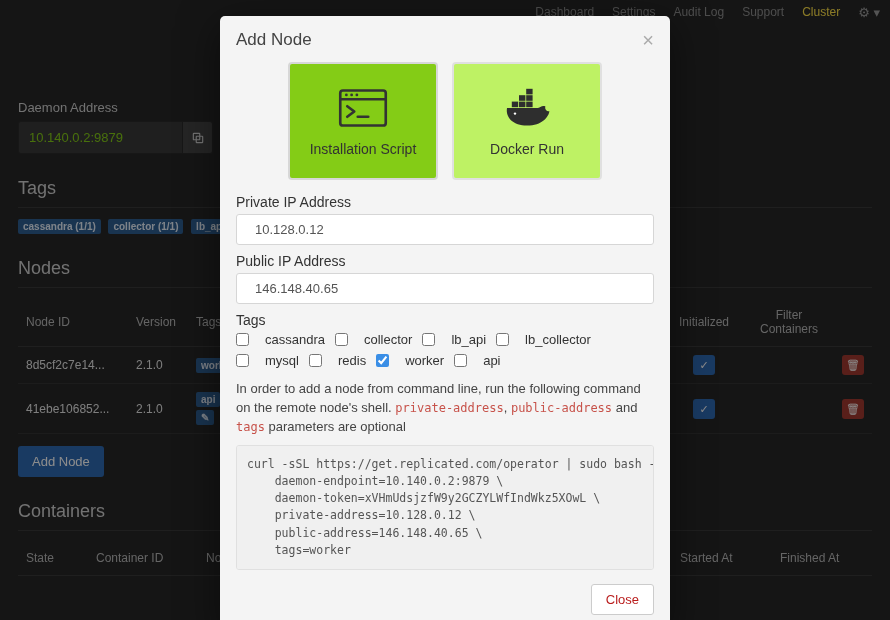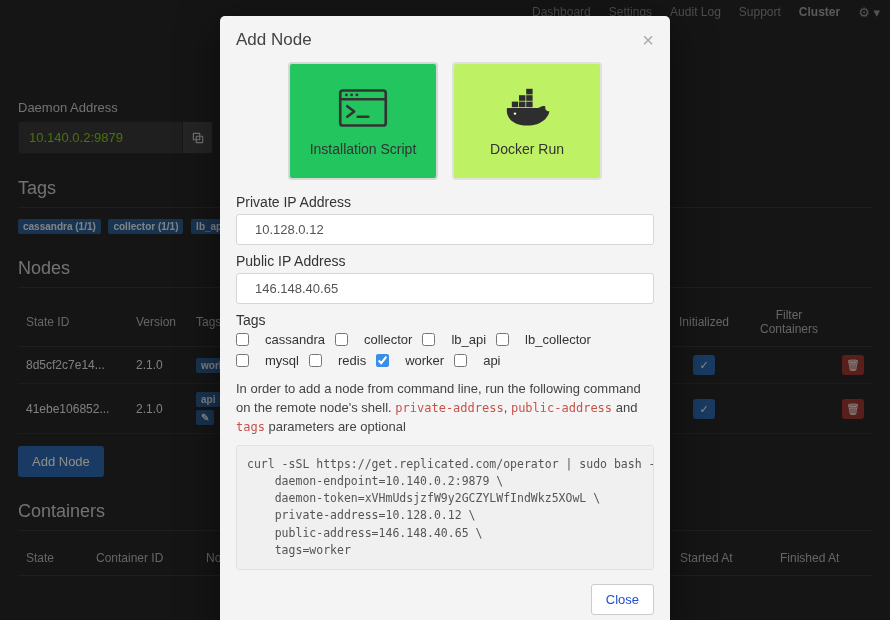--- a/index.html
+++ b/index.html
@@ -20,21 +20,21 @@
       top: 0; right: 0;
       height: 24px;
       display: flex;
       align-items: center;
       gap: 18px;
       padding: 4px 10px;
       font-size: 12px;
       color: #8d8d8d;
     }
     .topnav .nav-item { cursor: pointer; }
-    .topnav .nav-item.active { color: #a3a3a3; font-weight: 700; }
+    .topnav .nav-item.active { color: #fde047; font-weight: 400; }
     .gear { color: #9a9a9a; font-size: 13px; }
 
     
     .bg-content { padding: 14px 18px 18px 18px; }
     .bg-gap { height: 86px; }
     .section-label { font-size: 13px; font-weight: 400; color: #cfcfcf; margin-bottom: 6px; }
     .daemon-row { display: flex; align-items: stretch; }
     .daemon-input {
       background: #3a3a3a; border: 1px solid #2b2b2b; color: #84cc16;
       padding: 8px 10px; width: 165px; font-size: 13px; border-radius: 3px 0 0 3px;
@@ -76,21 +76,21 @@
       box-shadow: 0 10px 40px rgba(0,0,0,0.5);
       padding: 14px 16px 16px 16px;
     }
     .modal-header { display:flex; justify-content:space-between; align-items:center; margin-bottom:12px;}
     .modal-title { font-size: 17px; font-weight: 400; color: #444; }
     .modal-close { color: #aaa; font-size: 20px; cursor: pointer; line-height: 1;}
 
     .option-row { display: flex; gap: 14px; justify-content: center; margin-bottom: 14px; }
     .option-card {
       width: 150px; height: 118px; border: 2px solid #d7d7d7; border-radius: 4px;
-      background: #22c55e; display: flex; flex-direction: column; align-items: center; justify-content: center;
+      background: #84cc16; display: flex; flex-direction: column; align-items: center; justify-content: center;
       gap: 10px; cursor: pointer;
     }
     .option-card.active { background: #bef264; border-color: #e0e0e0; }
     .option-card .opt-label { font-size: 14px; color: #333; }
     .option-card svg { width: 56px; height: 46px; }
 
     .form-label { font-size: 14px; color: #333; margin-bottom: 4px; margin-top: 8px;}
     .text-input {
       width: 100%; border: 1px solid #d6d6d6; border-radius: 3px; background: #fff;
       padding: 7px 18px; font-size: 13px; color: #555;
@@ -103,21 +103,21 @@
     .help-text code { font-family: Menlo, Monaco, monospace; font-size: 12px; color: #c7524a; }
 
     .cmd-box {
       background: #f0f0f0; border: 1px solid #e0e0e0; border-radius: 3px;
       padding: 10px 10px; margin-top: 8px; font-family: Menlo, Monaco, monospace;
       font-size: 11.5px; color: #555; white-space: pre; line-height: 1.5; overflow-x: auto;
     }
 
     .modal-footer { display: flex; justify-content: flex-end; margin-top: 14px; }
     .btn-default {
-      background: #fff; border: 1px solid #ccc; color: #1d4ed8; padding: 7px 14px;
+      background: #fff; border: 1px solid #ccc; color: #b91c1c; padding: 7px 14px;
       border-radius: 3px; font-size: 13px; cursor: pointer;
     }
   </style>
 </head>
 <body>
 
 <div class="topnav">
   <span class="nav-item">Dashboard</span>
   <span class="nav-item">Settings</span>
   <span class="nav-item">Audit Log</span>
@@ -147,21 +147,21 @@
     <span class="tag-chip">collector (1/1)</span>
     <span class="tag-chip">lb_api (1/1)</span>
     <span class="tag-chip">lb</span>
   </div>
 
   <div class="section-head">Nodes</div>
   <div class="divider"></div>
   <table class="nodes">
     <thead>
       <tr>
-        <th style="width:110px">State ID</th>
+        <th style="width:110px">Node ID</th>
         <th style="width:60px">Version</th>
         <th>Tags</th>
         <th style="width:40px;text-align:right">d</th>
         <th style="width:80px;text-align:center">Initialized</th>
         <th style="width:90px;text-align:center">Filter Containers</th>
         <th style="width:30px"></th>
       </tr>
     </thead>
     <tbody>
       <tr>

